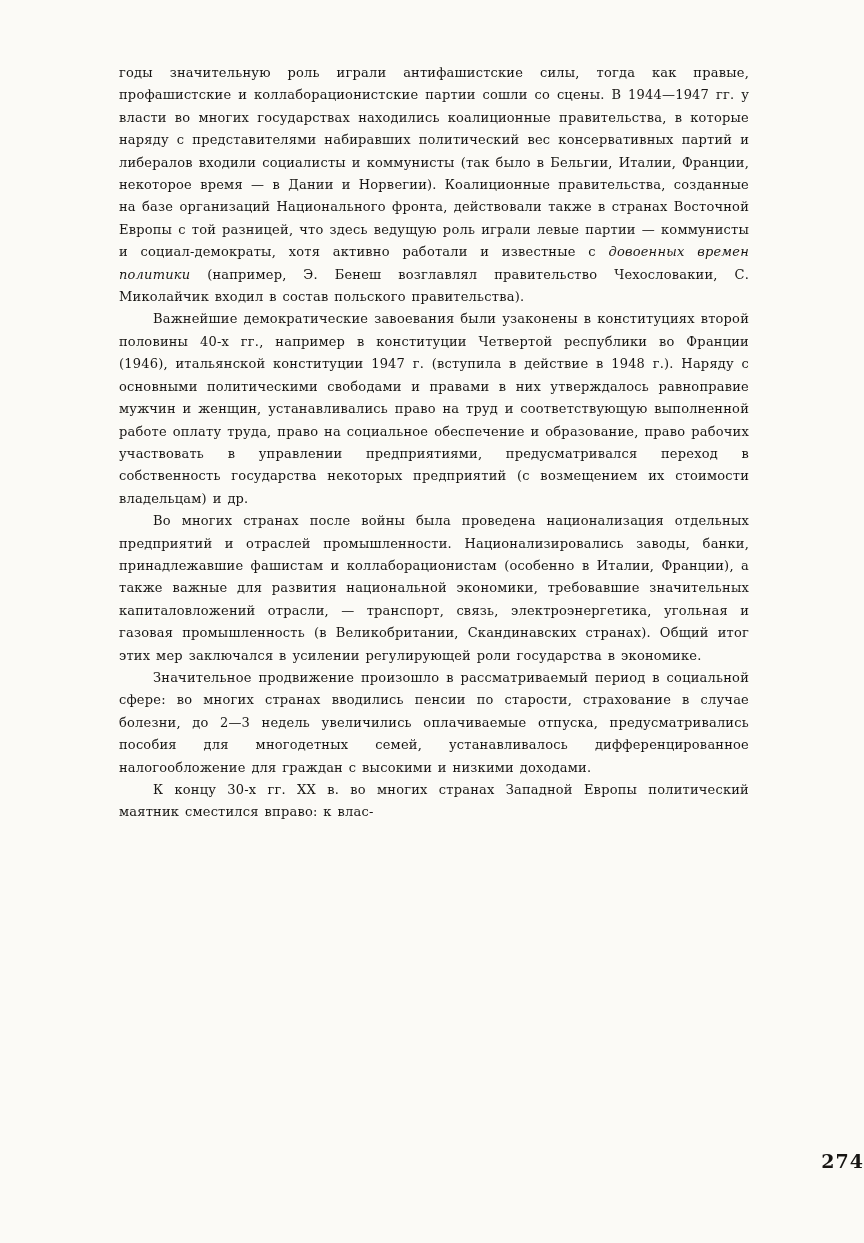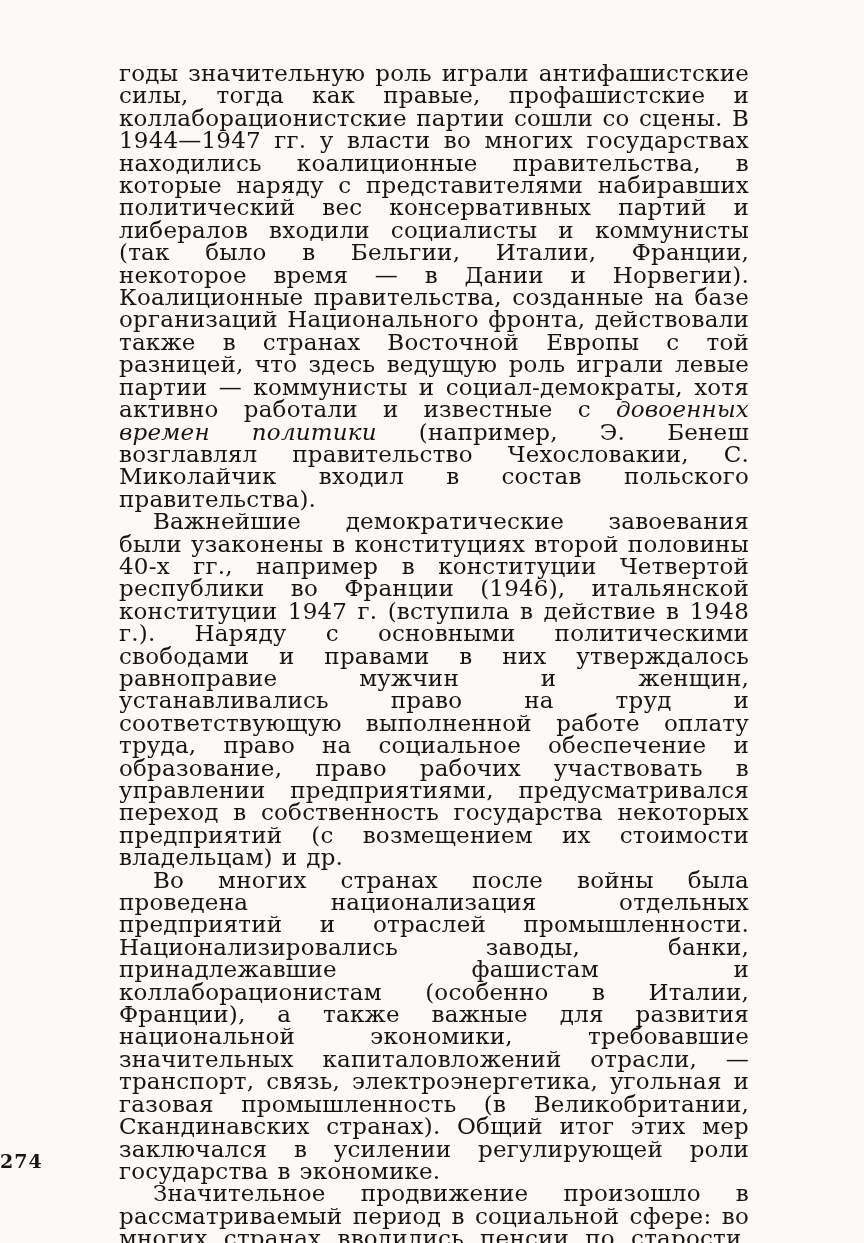--- a/index.html
+++ b/index.html
@@ -21,37 +21,37 @@
   }
   .text-block {
     position: absolute;
     left: 119px;
     top: 62px;
     width: 630px;
   }
   p.para {
     margin: 0;
     text-align: justify;
-    font-size: 23px;
+    font-size: 13px;
     line-height: 22.4px;
     letter-spacing: 0.2px;
     word-spacing: 1.5px;
   }
   p.para.indent {
     text-indent: 34px;
   }
   .italic {
     font-style: italic;
   }
   .page-number {
     position: absolute;
     top: 1150px;
     left: 0;
     width: 864px;
-    text-align: left;
+    text-align: right;
     font-size: 19px;
     font-weight: bold;
     letter-spacing: 1px;
   }
 </style>
 </head>
 <body>
 
 <div class="page">
   <div class="text-block">

